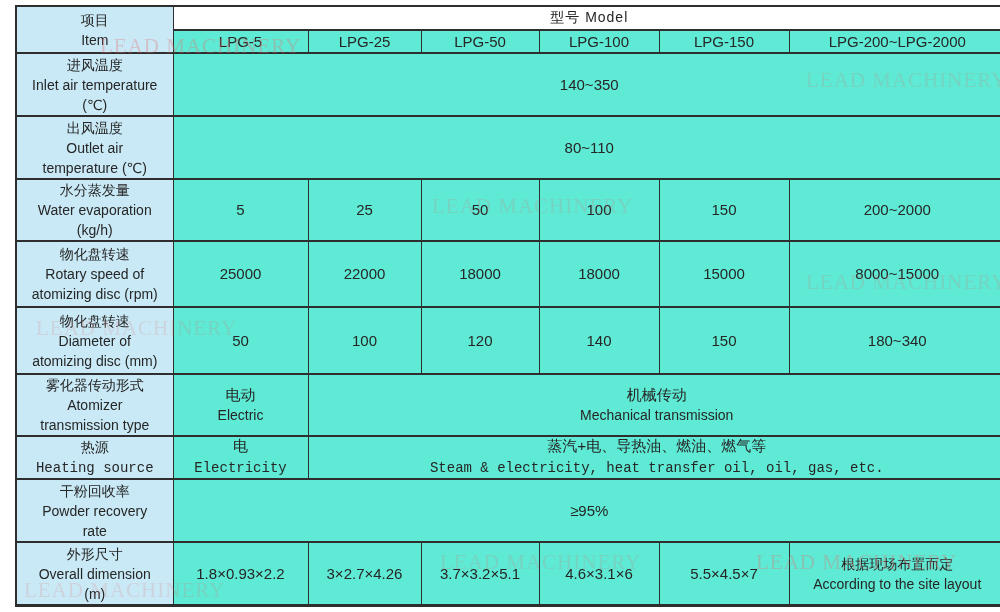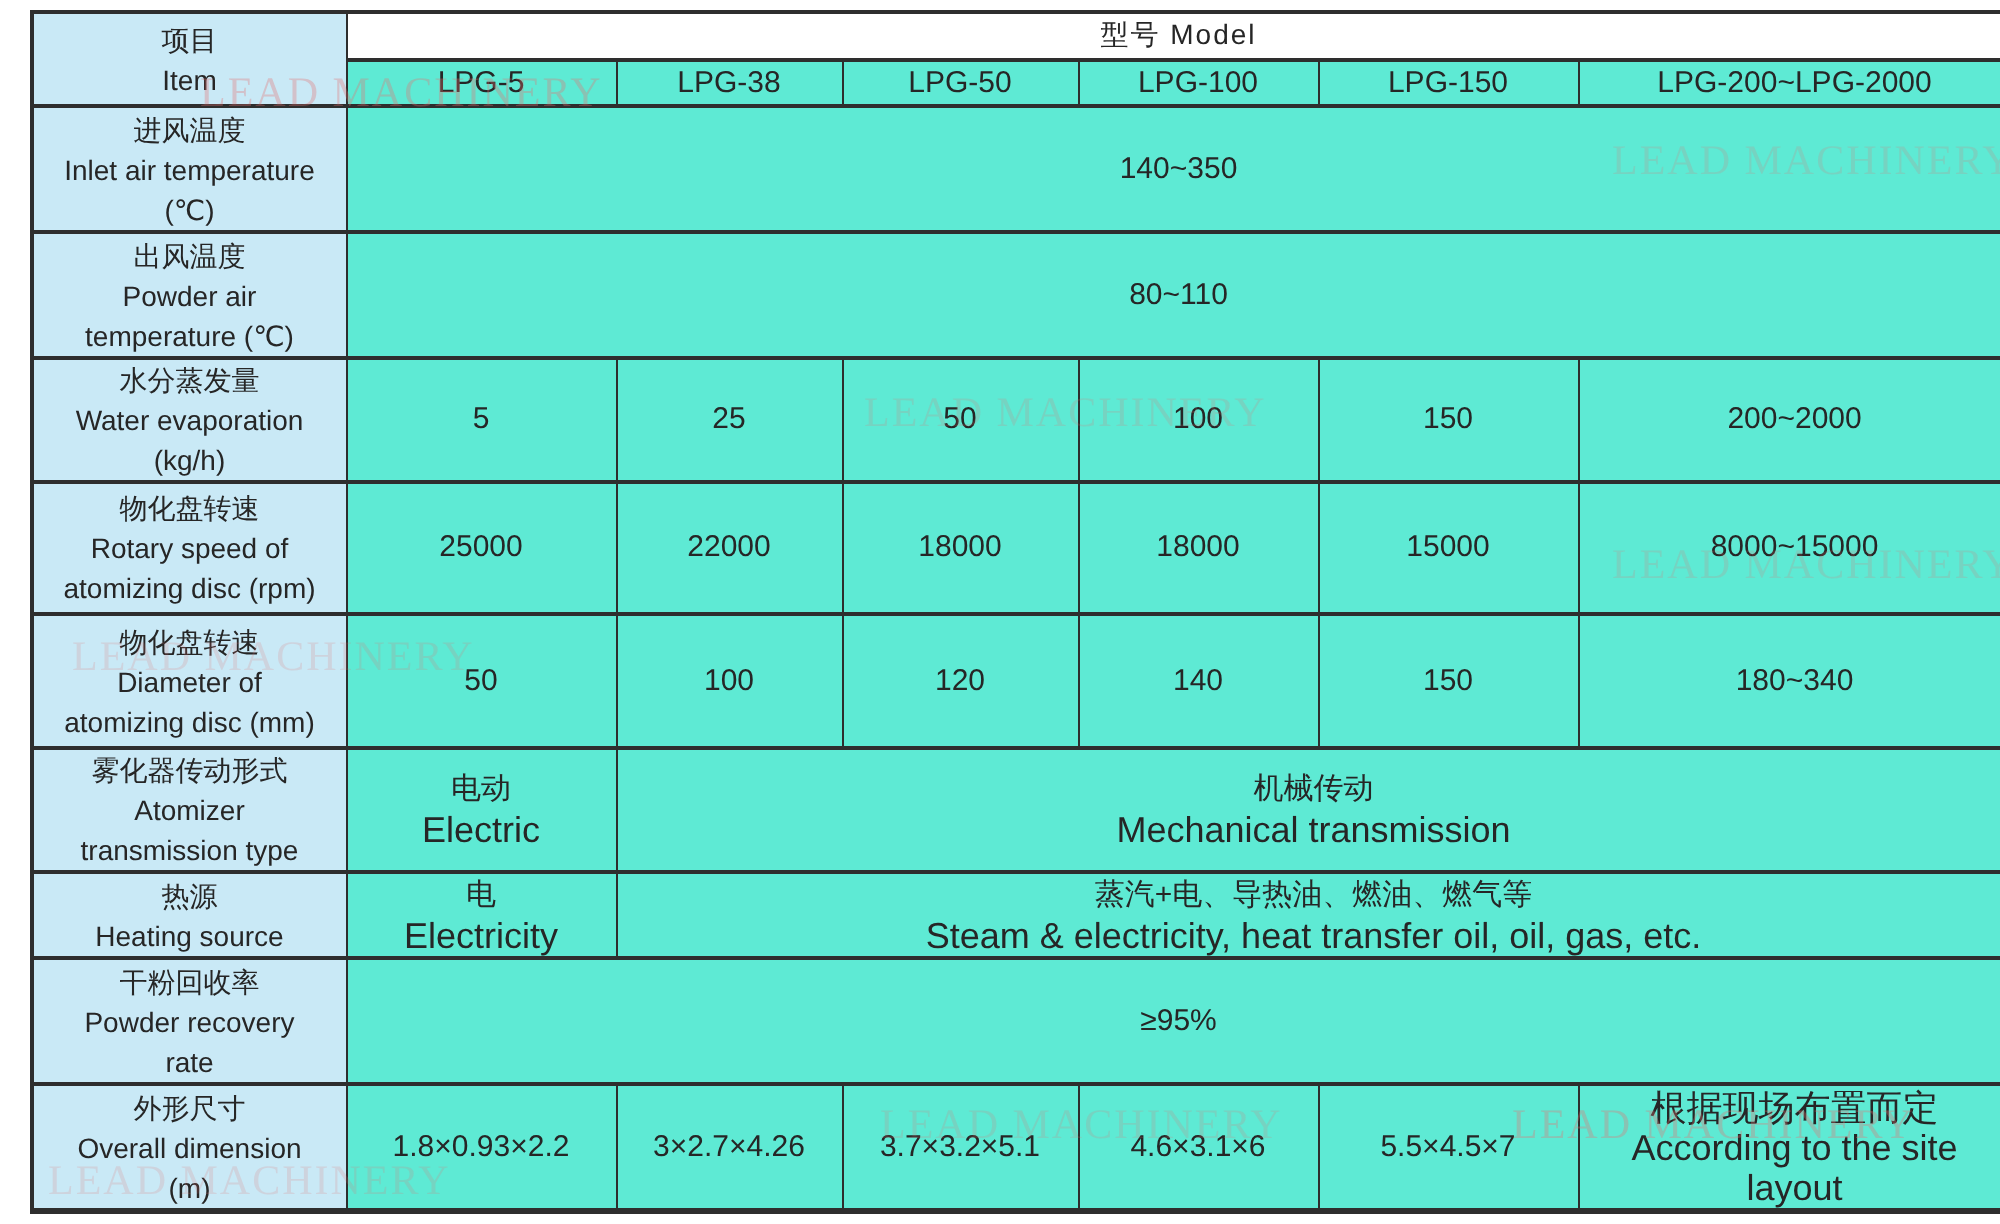--- a/index.html
+++ b/index.html
@@ -36,30 +36,30 @@
   }
   td.modelhdr {
     font-size: 14px;
     letter-spacing: 1px;
   }
   td.val {
     font-size: 15px;
     background: #5eead4;
     line-height: 20px;
   }
-  td.val .sub { font-size: 18px; }
+  td.val .sub { font-size: 14px; }
   tr.h1 td { height: 22px; }
   tr.h2 td { height: 21px; }
   tr.r0 td { height: 61px; }
   tr.r1 td { height: 61px; }
   tr.r2 td { height: 60px; }
   tr.r3 td { height: 64px; }
   tr.r4 td { height: 65px; }
   tr.r5 td { height: 60px; }
-  tr.r6 td { height: 41px; }
+  tr.r6 td { height: 41px; font-family: Liberation Mono, monospace; }
   tr.r7 td { height: 61px; }
   tr.r8 td { height: 61px; }
   .wm {
     position: absolute;
     font-size: 21px;
     letter-spacing: 1px;
     color: rgba(228, 112, 112, 0.33);
     white-space: nowrap;
     pointer-events: none;
     z-index: 5;
@@ -85,40 +85,40 @@
     <tbody>
       <tr class="h1">
         <td class="label" rowspan="2">
           <div>项目</div>
           <div>Item</div>
         </td>
         <td class="modelhdr" colspan="6">型号 Model</td>
       </tr>
       <tr class="h2">
         <td class="val">LPG-5</td>
-        <td class="val">LPG-38</td>
+        <td class="val">LPG-25</td>
         <td class="val">LPG-50</td>
         <td class="val">LPG-100</td>
         <td class="val">LPG-150</td>
         <td class="val">LPG-200~LPG-2000</td>
       </tr>
 
       <tr class="r0">
         <td class="label">
           <div>进风温度</div>
           <div>Inlet air temperature</div>
           <div>(℃)</div>
         </td>
         <td class="val" colspan="6">140~350</td>
       </tr>
 
       <tr class="r1">
         <td class="label">
           <div>出风温度</div>
-          <div>Powder air</div>
+          <div>Outlet air</div>
           <div>temperature (℃)</div>
         </td>
         <td class="val" colspan="6">80~110</td>
       </tr>
 
       <tr class="r2">
         <td class="label">
           <div>水分蒸发量</div>
           <div>Water evaporation</div>
           <div>(kg/h)</div>

